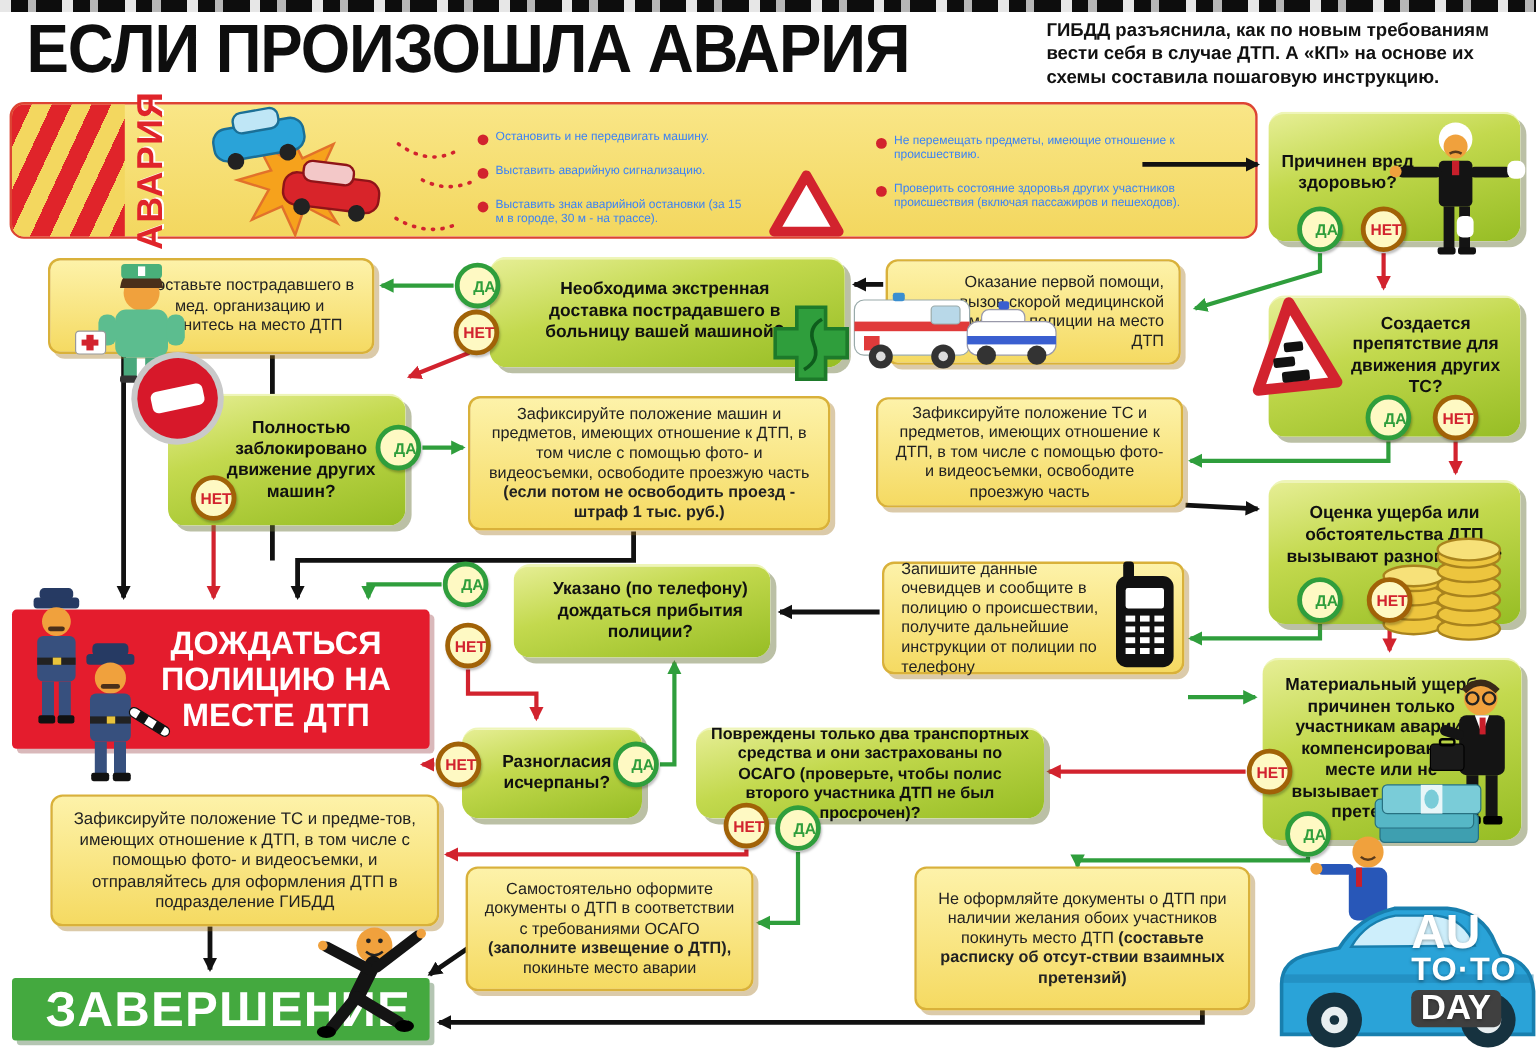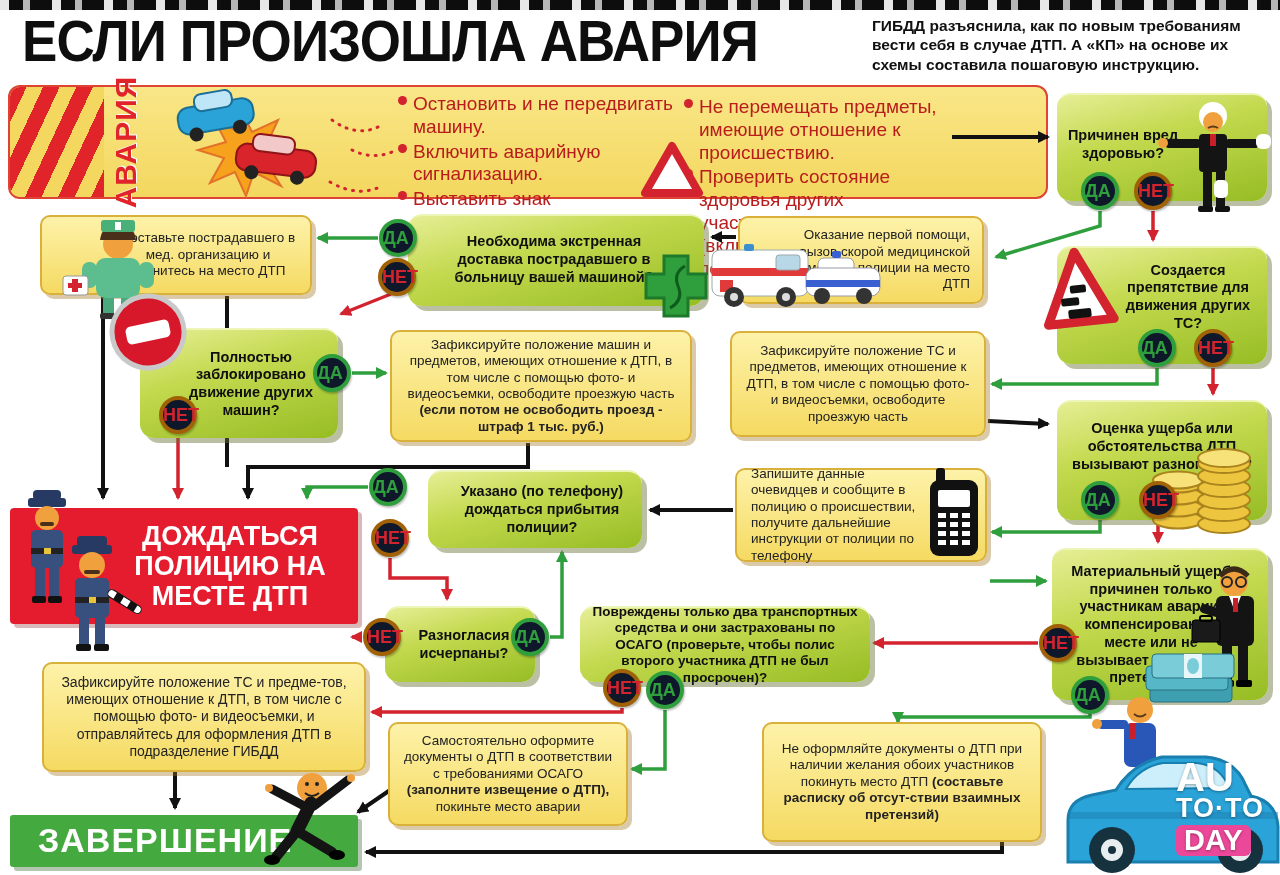--- a/index.html
+++ b/index.html
@@ -12,44 +12,44 @@
          transform:scaleX(.93);transform-origin:left;white-space:nowrap;}
   .subtitle{left:872px;top:16px;width:400px;font-size:15.5px;font-weight:bold;color:#111;line-height:1.25;}
   .banner{left:8px;top:85px;width:1040px;height:114px;background:linear-gradient(#f9e687,#f3d75f);
           border:2px solid #dd4433;border-radius:12px;box-sizing:border-box;}
   .hazard{left:10px;top:87px;width:94px;height:110px;border-radius:10px 0 0 10px;
           background:repeating-linear-gradient(115deg,#e0242a 0 15px,#f3d75f 15px 30px);}
   .avaria{left:96px;top:88px;width:60px;height:108px;display:flex;align-items:center;justify-content:center;}
   .avaria span{transform:rotate(-90deg);font-weight:800;font-size:30px;color:#e0242a;letter-spacing:1px;
                white-space:nowrap;text-shadow:1px 1px 0 #fff;}
   .bullets{display:block;}
-  .bullet{display:flex;align-items:flex-start;font-size:19px;line-height:1.2;color:#b91c1c;margin-bottom:2px;}
+  .bullet{display:flex;align-items:flex-start;font-size:10px;line-height:1.2;color:#3b82f6;margin-bottom:2px;margin-top:16px;}
   .dot{display:inline-block;width:9px;height:9px;border-radius:50%;background:#d2232e;margin:3px 6px 0 0;flex:none;}
   .node{position:absolute;display:flex;align-items:center;justify-content:center;text-align:center;
         box-sizing:border-box;font-size:13.5px;line-height:1.22;color:#222;z-index:2;}
   .ybox{background:linear-gradient(180deg,#fdf2a9,#f5da62);border:2px solid #d9b13a;border-radius:10px;
         box-shadow:4px 4px 0 rgba(160,115,30,.38);}
   .gbox{background:linear-gradient(165deg,#e6ee95 0%,#c3d94e 40%,#96bd24 100%);border-radius:14px;
         border-top:2px solid #eef5b8;box-shadow:5px 5px 0 rgba(105,115,55,.45);
         font-weight:bold;font-size:14.5px;color:#101010;}
   .rbox{background:#e41c2d;border-radius:4px;box-shadow:4px 4px 0 rgba(130,20,25,.30);
         color:#fff;font-weight:800;font-size:27px;line-height:1.12;}
   .endbox{background:#44a93f;border-radius:3px;box-shadow:4px 4px 0 rgba(40,90,35,.35);
-        color:#fff;font-weight:800;font-size:34px;letter-spacing:1px;justify-content:flex-start;}
-  .badge{position:absolute;width:38px;height:38px;border-radius:50%;background:#0f172a;box-sizing:border-box;
-        display:flex;align-items:center;justify-content:flex-start;font-size:18px;font-weight:800;z-index:5;
+        color:#fff;font-weight:800;font-size:41px;letter-spacing:1px;justify-content:flex-start;}
+  .badge{position:absolute;width:38px;height:38px;border-radius:50%;background:#fef9c3;box-sizing:border-box;
+        display:flex;align-items:center;justify-content:flex-end;font-size:13px;font-weight:800;z-index:5;
         box-shadow:1px 2px 2px rgba(0,0,0,.25);}
   .b-yes{border:4px solid #2f9e3c;color:#2f9e3c;}
   .b-no{border:4px solid #a16207;color:#d2232e;}
   svg.layer{position:absolute;left:0;top:0;pointer-events:none;}
   #arrows{z-index:1;} #art{z-index:3;}
   .wm{left:1176px;top:758px;width:92px;text-align:left;z-index:6;color:#fff;font-weight:800;line-height:.95;
       text-shadow:0 1px 3px rgba(0,0,0,.35);}
   .wm .l1{font-size:40px;} .wm .l2{font-size:27px;letter-spacing:1px;}
-  .wm .l3{font-size:29px;background:#ec4899;border-radius:6px;padding:2px 8px;display:inline-block;margin-top:3px;}
+  .wm .l3{font-size:29px;background:#404040;border-radius:6px;padding:2px 8px;display:inline-block;margin-top:3px;}
 </style>
 </head>
 <body>
 
 <div id="canvas">
 
   <svg id="arrows" class="layer" width="1280" height="875">
     <defs>
       <marker id="mb" markerUnits="userSpaceOnUse" markerWidth="15" markerHeight="15" refX="10" refY="6" orient="auto">
           <path d="M0,0 L12,6 L0,12 Z" fill="#111"></path>
@@ -107,28 +107,28 @@
   <div class="abs avaria">
       <span>АВАРИЯ</span>
     </div>
   <div class="abs bullets" style="left:398px;top:93px;width:282px;z-index:2;">
     <div class="bullet">
         <span class="dot"></span>
         <span>Остановить и не передвигать машину.</span>
       </div>
     <div class="bullet">
         <span class="dot"></span>
-        <span>Включить аварийную сигнализацию.</span>
+        <span>Выставить аварийную сигнализацию.</span>
       </div>
     <div class="bullet" style="width:225px;">
         <span class="dot"></span>
         <span>Выставить знак аварийной остановки (за 15 м в городе, 30 м - на трассе).</span>
       </div>
   </div>
-  <div class="abs bullets" style="left:684px;top:96px;width:260px;z-index:2;">
+  <div class="abs bullets" style="left:730px;top:96px;width:260px;z-index:2;">
     <div class="bullet">
         <span class="dot"></span>
         <span>Не перемещать предметы, имеющие отношение к происшествию.</span>
       </div>
     <div class="bullet">
         <span class="dot"></span>
         <span>Проверить состояние здоровья других участников происшествия (включая пассажиров и пешеходов).</span>
       </div>
   </div>
 
@@ -146,21 +146,21 @@
     </div>
   <div class="node gbox" style="left:1057px;top:246px;width:210px;height:118px;padding:10px 12px 28px 64px;">
     <span>Создается препятствие для движения других ТС?</span>
     </div>
   <div class="node gbox" style="left:140px;top:328px;width:198px;height:110px;padding:10px 20px 10px 44px;">
     <span>Полностью заблокировано движение других машин?</span>
     </div>
   <div class="node ybox" style="left:390px;top:330px;width:302px;height:112px;padding:8px 10px;">
     <span class="t"><span>Зафиксируйте положение машин и предметов, имеющих отношение к ДТП, в том числе с помощью фото- и видеосъемки, освободите проезжую часть </span><b>(если потом не освободить проезд - штраф 1 тыс. руб.)</b></span>
     </div>
-  <div class="node ybox" style="left:730px;top:331px;width:256px;height:106px;padding:8px 14px;">
+  <div class="node ybox" style="left:730px;top:331px;width:256px;height:92px;padding:8px 14px;">
     <span>Зафиксируйте положение ТС и предметов, имеющих отношение к ДТП, в том числе с помощью фото- и видеосъемки, освободите проезжую часть</span>
     </div>
   <div class="node gbox" style="left:1057px;top:400px;width:210px;height:120px;padding:12px 14px 40px 14px;">
     <span>Оценка ущерба или обстоятельства ДТП вызывают разногласия?</span>
     </div>
   <div class="node ybox" style="left:735px;top:468px;width:252px;height:94px;padding:8px 56px 8px 14px;text-align:left;">
     <span>Запишите данные очевидцев и сообщите в полицию о происшествии, получите дальнейшие инструкции от полиции по телефону</span>
     </div>
   <div class="node gbox" style="left:428px;top:470px;width:214px;height:78px;padding:8px 10px 8px 24px;">
     <span>Указано (по телефону) дождаться прибытия полиции?</span>

